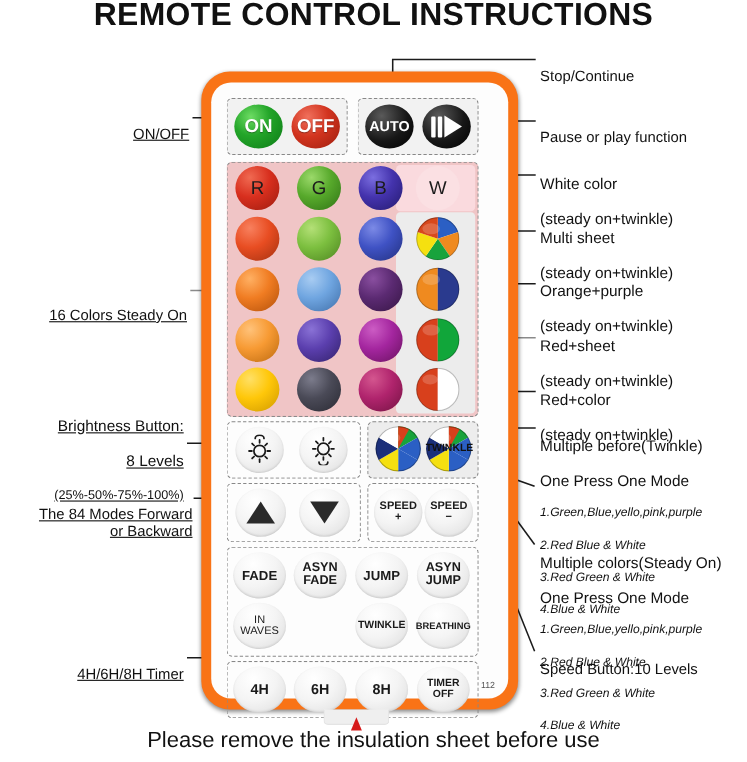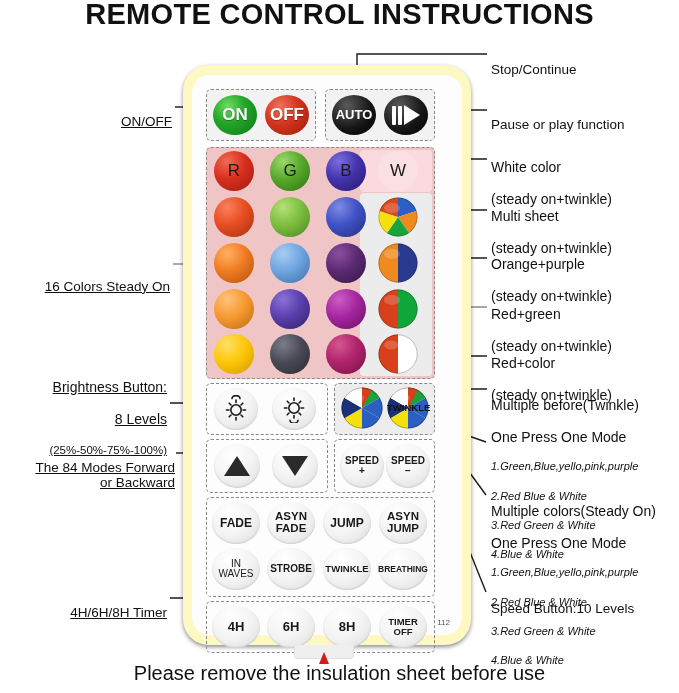--- a/index.html
+++ b/index.html
@@ -19,21 +19,21 @@
     position:absolute; left:0; top:-2px; width:679px;
     text-align:center;
     font-size:29px; font-weight:bold; letter-spacing:0.3px;
     font-family:"Liberation Sans", sans-serif;
   }
 
   
   .remote {
     position:absolute; left:183px; top:65px;
     width:288px; height:580px;
-    background:#fef9c3;
+    background:#f97316;
     border-radius:26px;
     box-shadow: 0 2px 4px rgba(0,0,0,.45);
   }
   .remote-inner {
     position:absolute; left:9px; top:10px;
     width:270px; height:560px;
     background:#fdfdfd;
     border-radius:18px;
   }
   .tab {
@@ -342,21 +342,20 @@
       <div class="grp" style="left:14px; top:422px; width:229px; height:100px;"></div>
       <div class="btn soft" style="left:20px; top:427px; width:48px;height:42px; font-size:12px; font-weight:bold; white-space:pre-line;">FADE</div>
       <div class="btn soft" style="left:75px; top:427px; width:48px;height:42px; font-size:11.5px; font-weight:bold; white-space:pre-line;">ASYN
 FADE</div>
       <div class="btn soft" style="left:131px; top:427px; width:48px;height:42px; font-size:12px; font-weight:bold; white-space:pre-line;">JUMP</div>
       <div class="btn soft" style="left:187px; top:427px; width:48px;height:42px; font-size:11.5px; font-weight:bold; white-space:pre-line;">ASYN
 JUMP</div>
 
       <div class="btn soft" style="left:20px; top:473px; width:48px;height:42px; font-size:10px; font-weight:normal; white-space:pre-line;">IN
 WAVES</div>
-      <div class="btn soft" style="left:75px; top:473px; width:48px;height:42px; font-size:10px; font-weight:bold; white-space:pre-line;">STROBE</div>
       <div class="btn soft" style="left:131px; top:473px; width:48px;height:42px; font-size:9.5px; font-weight:bold; white-space:pre-line;">TWINKLE</div>
       <div class="btn soft" style="left:187px; top:473px; width:48px;height:42px; font-size:8.5px; font-weight:bold; white-space:pre-line;">BREATHING</div>
 
       <div class="grp" style="left:14px; top:526px; width:229px; height:52px;"></div>
       <div class="btn soft" style="left:20px; top:531px; width:48px;height:42px; font-size:13px; font-weight:bold;">4H</div>
       <div class="btn soft" style="left:75px; top:531px; width:48px;height:42px; font-size:13px; font-weight:bold;">6H</div>
       <div class="btn soft" style="left:131px; top:531px; width:48px;height:42px; font-size:13px; font-weight:bold;">8H</div>
       <div class="btn soft" style="left:187px; top:531px; width:48px;height:42px; font-size:9.5px; font-weight:bold; white-space:pre-line;">TIMER
 OFF</div>
 
@@ -407,21 +406,21 @@
     <span class="hd">Multi sheet</span>
     <span class="hd">(steady on+twinkle)</span>
   </div>
 
   <div class="anno r" style="left:491px; top:240px;">
     <span class="hd">Orange+purple</span>
     <span class="hd">(steady on+twinkle)</span>
   </div>
 
   <div class="anno r" style="left:491px; top:290px;">
-    <span class="hd">Red+green</span>
+    <span class="hd">Red+sheet</span>
     <span class="hd">(steady on+twinkle)</span>
   </div>
 
   <div class="anno r" style="left:491px; top:339px;">
     <span class="hd">Red+color</span>
     <span class="hd">(steady on+twinkle)</span>
   </div>
 
   <div class="anno r" style="left:491px; top:381px;">
     <span class="hd">Multiple before(Twinkle)</span>

